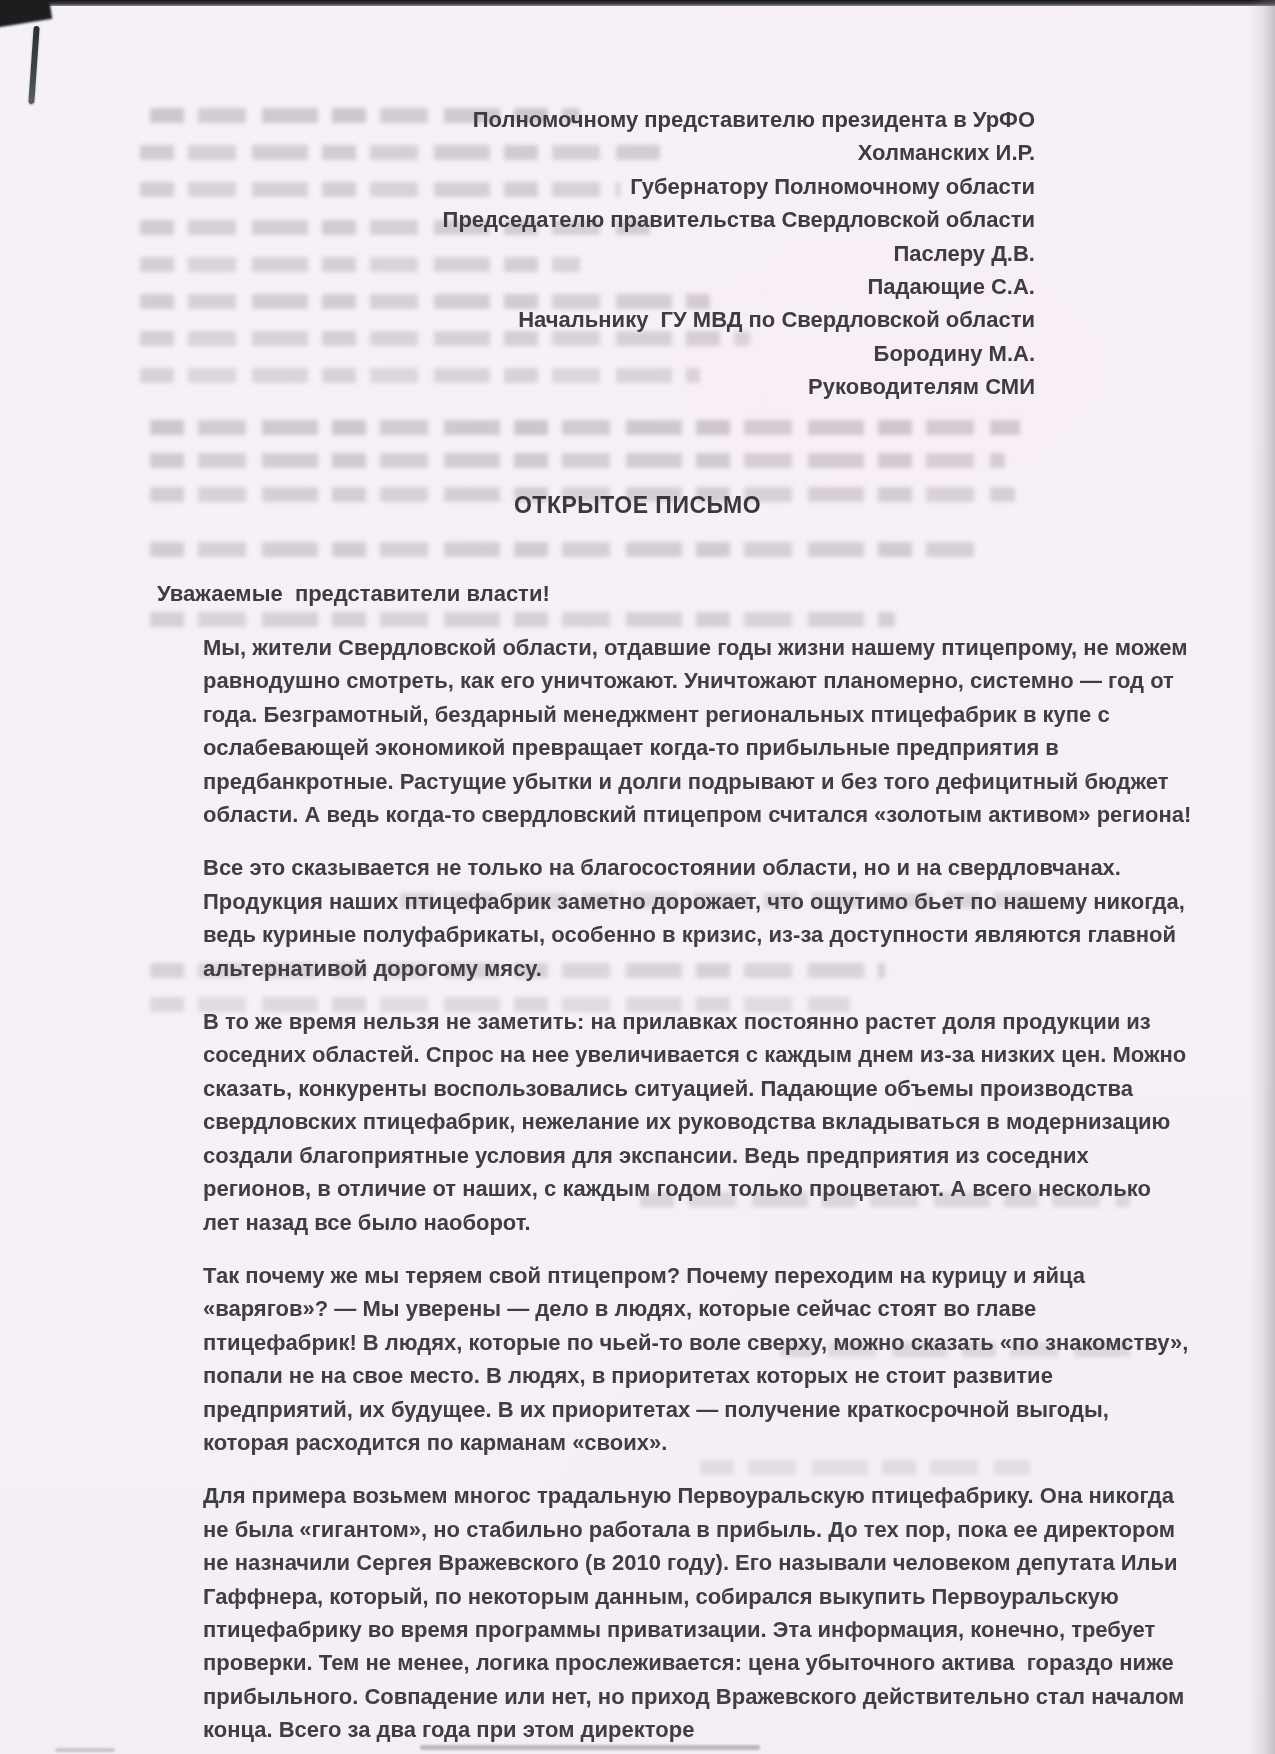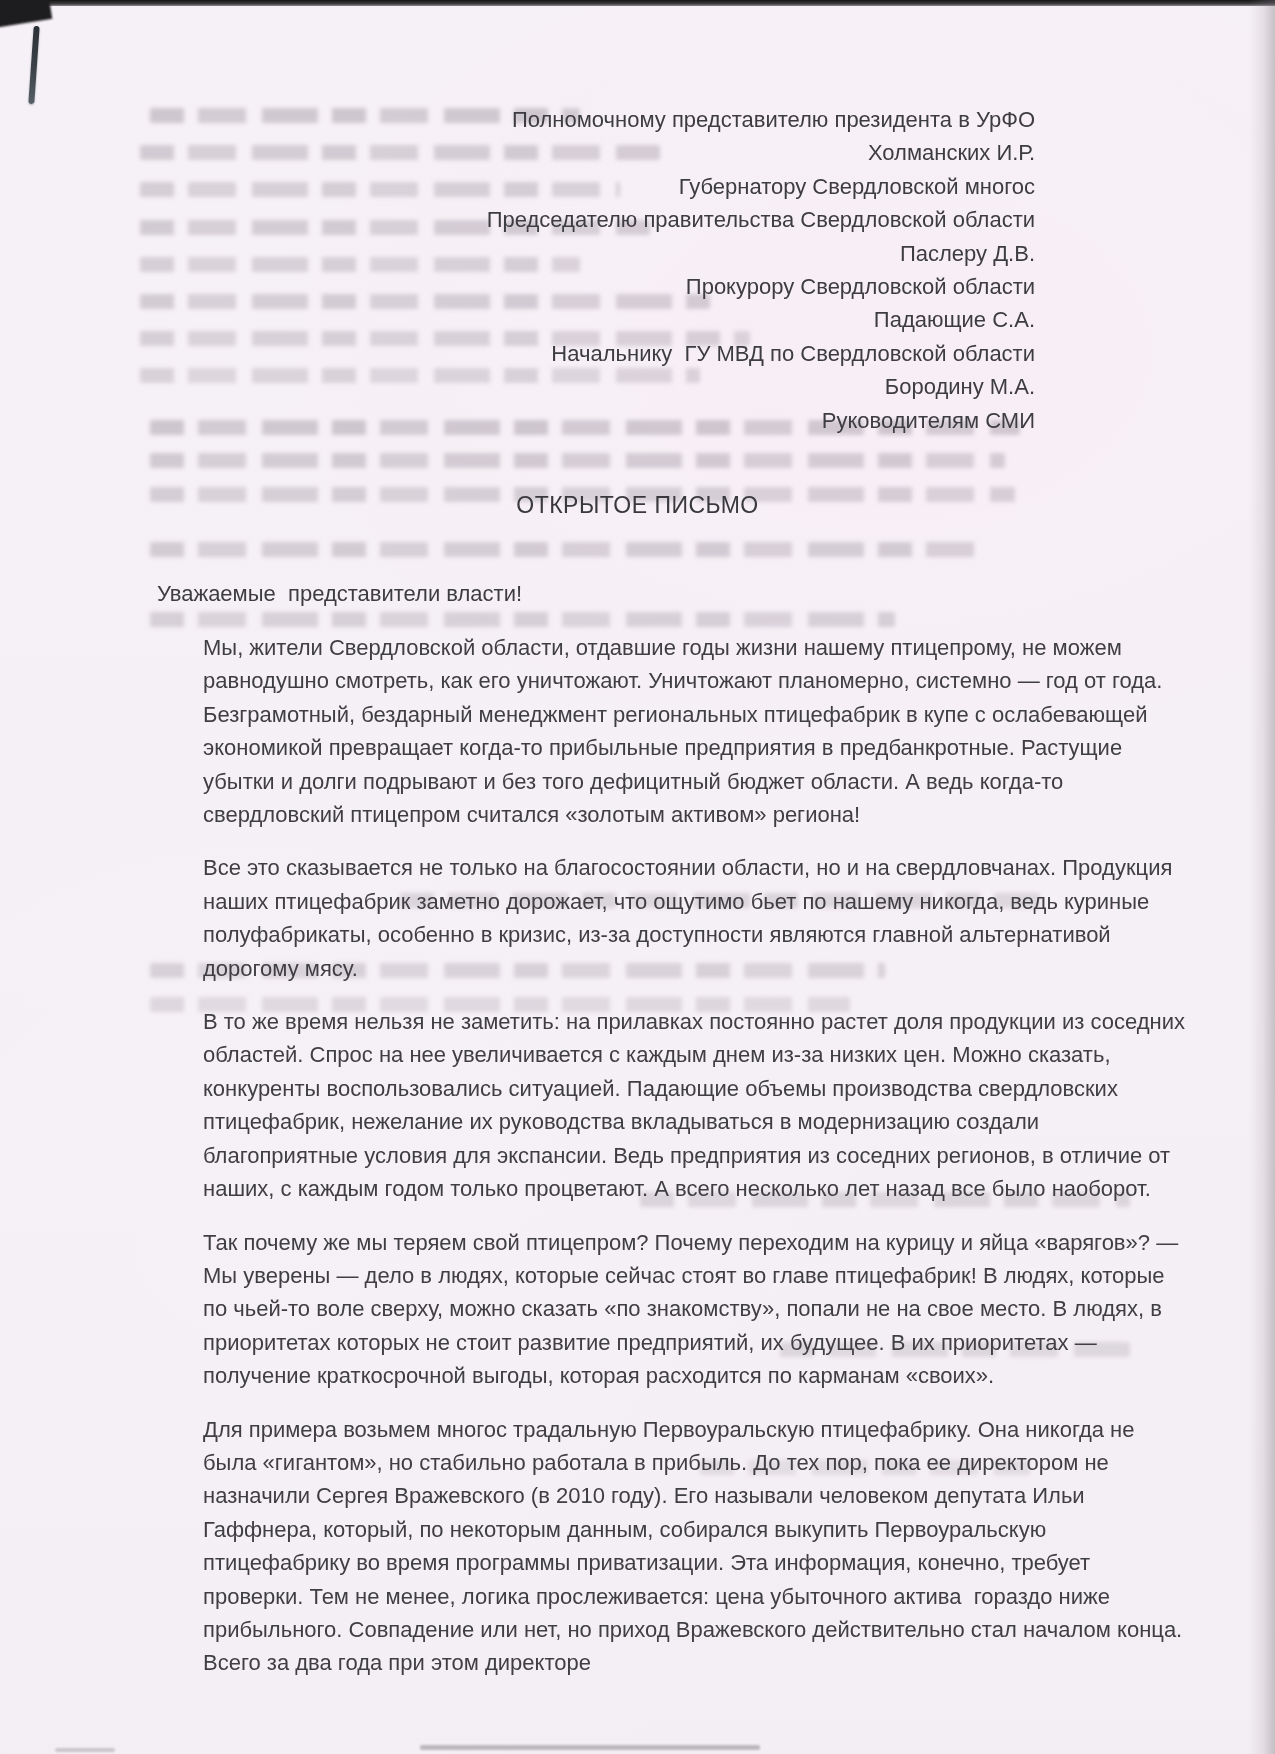--- a/index.html
+++ b/index.html
@@ -14,20 +14,21 @@
     font-family: "Liberation Sans", sans-serif;
     background: #f4eff4;
   }
   .page {
     position: absolute;
     inset: 0;
     background:
       radial-gradient(ellipse 900px 600px at 70% 20%, rgba(248,238,246,.9), rgba(248,238,246,0) 70%),
       radial-gradient(ellipse 1000px 900px at 20% 70%, rgba(246,241,247,.8), rgba(246,241,247,0) 70%),
       linear-gradient(180deg, #f6f1f6 0%, #f5f0f5 55%, #f3eef3 100%);
+    font-weight: bold;
   }
   
   .top-band {
     position: absolute;
     top: 0; left: 0; right: 0;
     height: 6px;
     background: linear-gradient(180deg, #141414 0%, #3c3c3c 60%, #8a888c 100%);
   }
   .top-left-shadow {
     position: absolute;
@@ -142,24 +143,23 @@
   <div class="top-band"></div>
   <div class="top-left-shadow"></div>
   <div class="pen-mark"></div>
   <div class="right-edge"></div>
   <div class="smudge" style="top:1745px; left:420px; width:340px; height:5px; opacity:.40;"></div>
   <div class="smudge" style="top:1748px; left:55px; width:60px; height:4px; opacity:.30;"></div>
 
   <div class="recipients">
       <div class="recipient-line">Полномочному представителю президента в УрФО</div>
       <div class="recipient-line">Холманских И.Р.</div>
-      <div class="recipient-line">Губернатору Свердловской многос</div>
+      <div class="recipient-line">Губернатору Полномочному области</div>
       <div class="recipient-line">Председателю правительства Свердловской области</div>
       <div class="recipient-line">Паслеру Д.В.</div>
-      <div class="recipient-line">Прокурору Свердловской области</div>
       <div class="recipient-line">Падающие С.А.</div>
       <div class="recipient-line">Начальнику  ГУ МВД по Свердловской области</div>
       <div class="recipient-line">Бородину М.А.</div>
       <div class="recipient-line">Руководителям СМИ</div>
     </div>
 
   <div class="letter-title">ОТКРЫТОЕ ПИСЬМО</div>
 
   <div class="salutation">Уважаемые  представители власти!</div>
 

